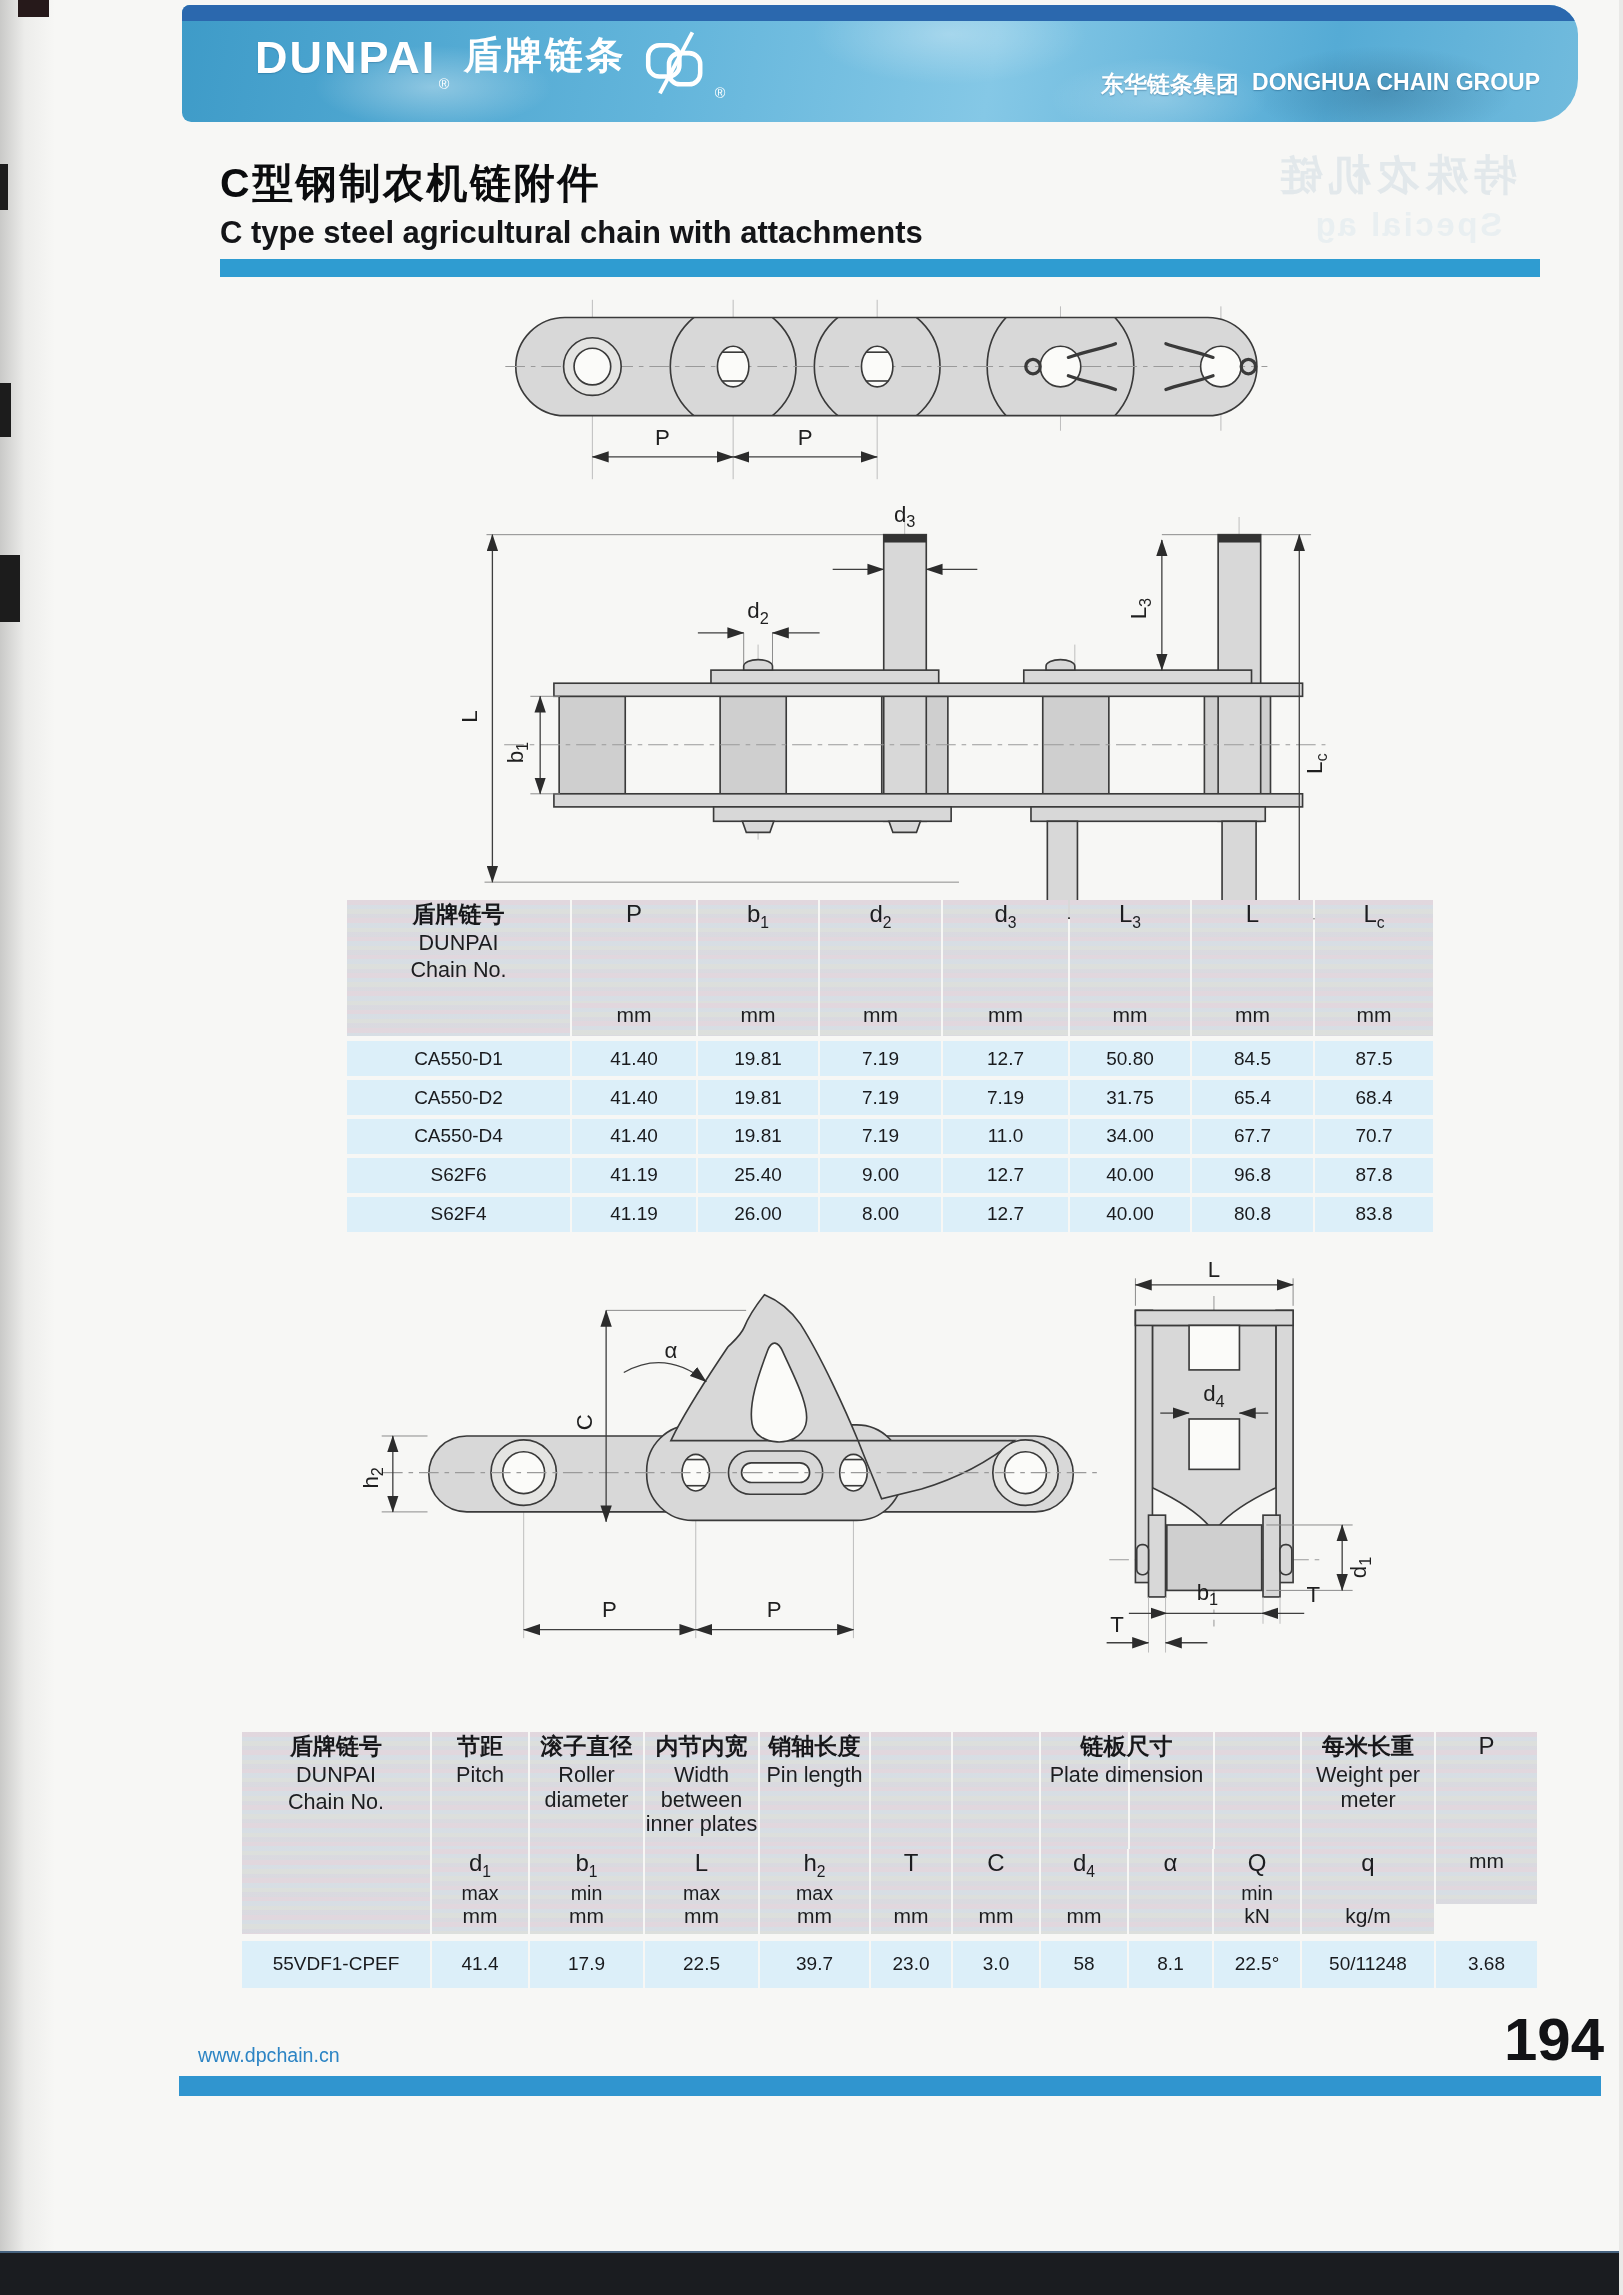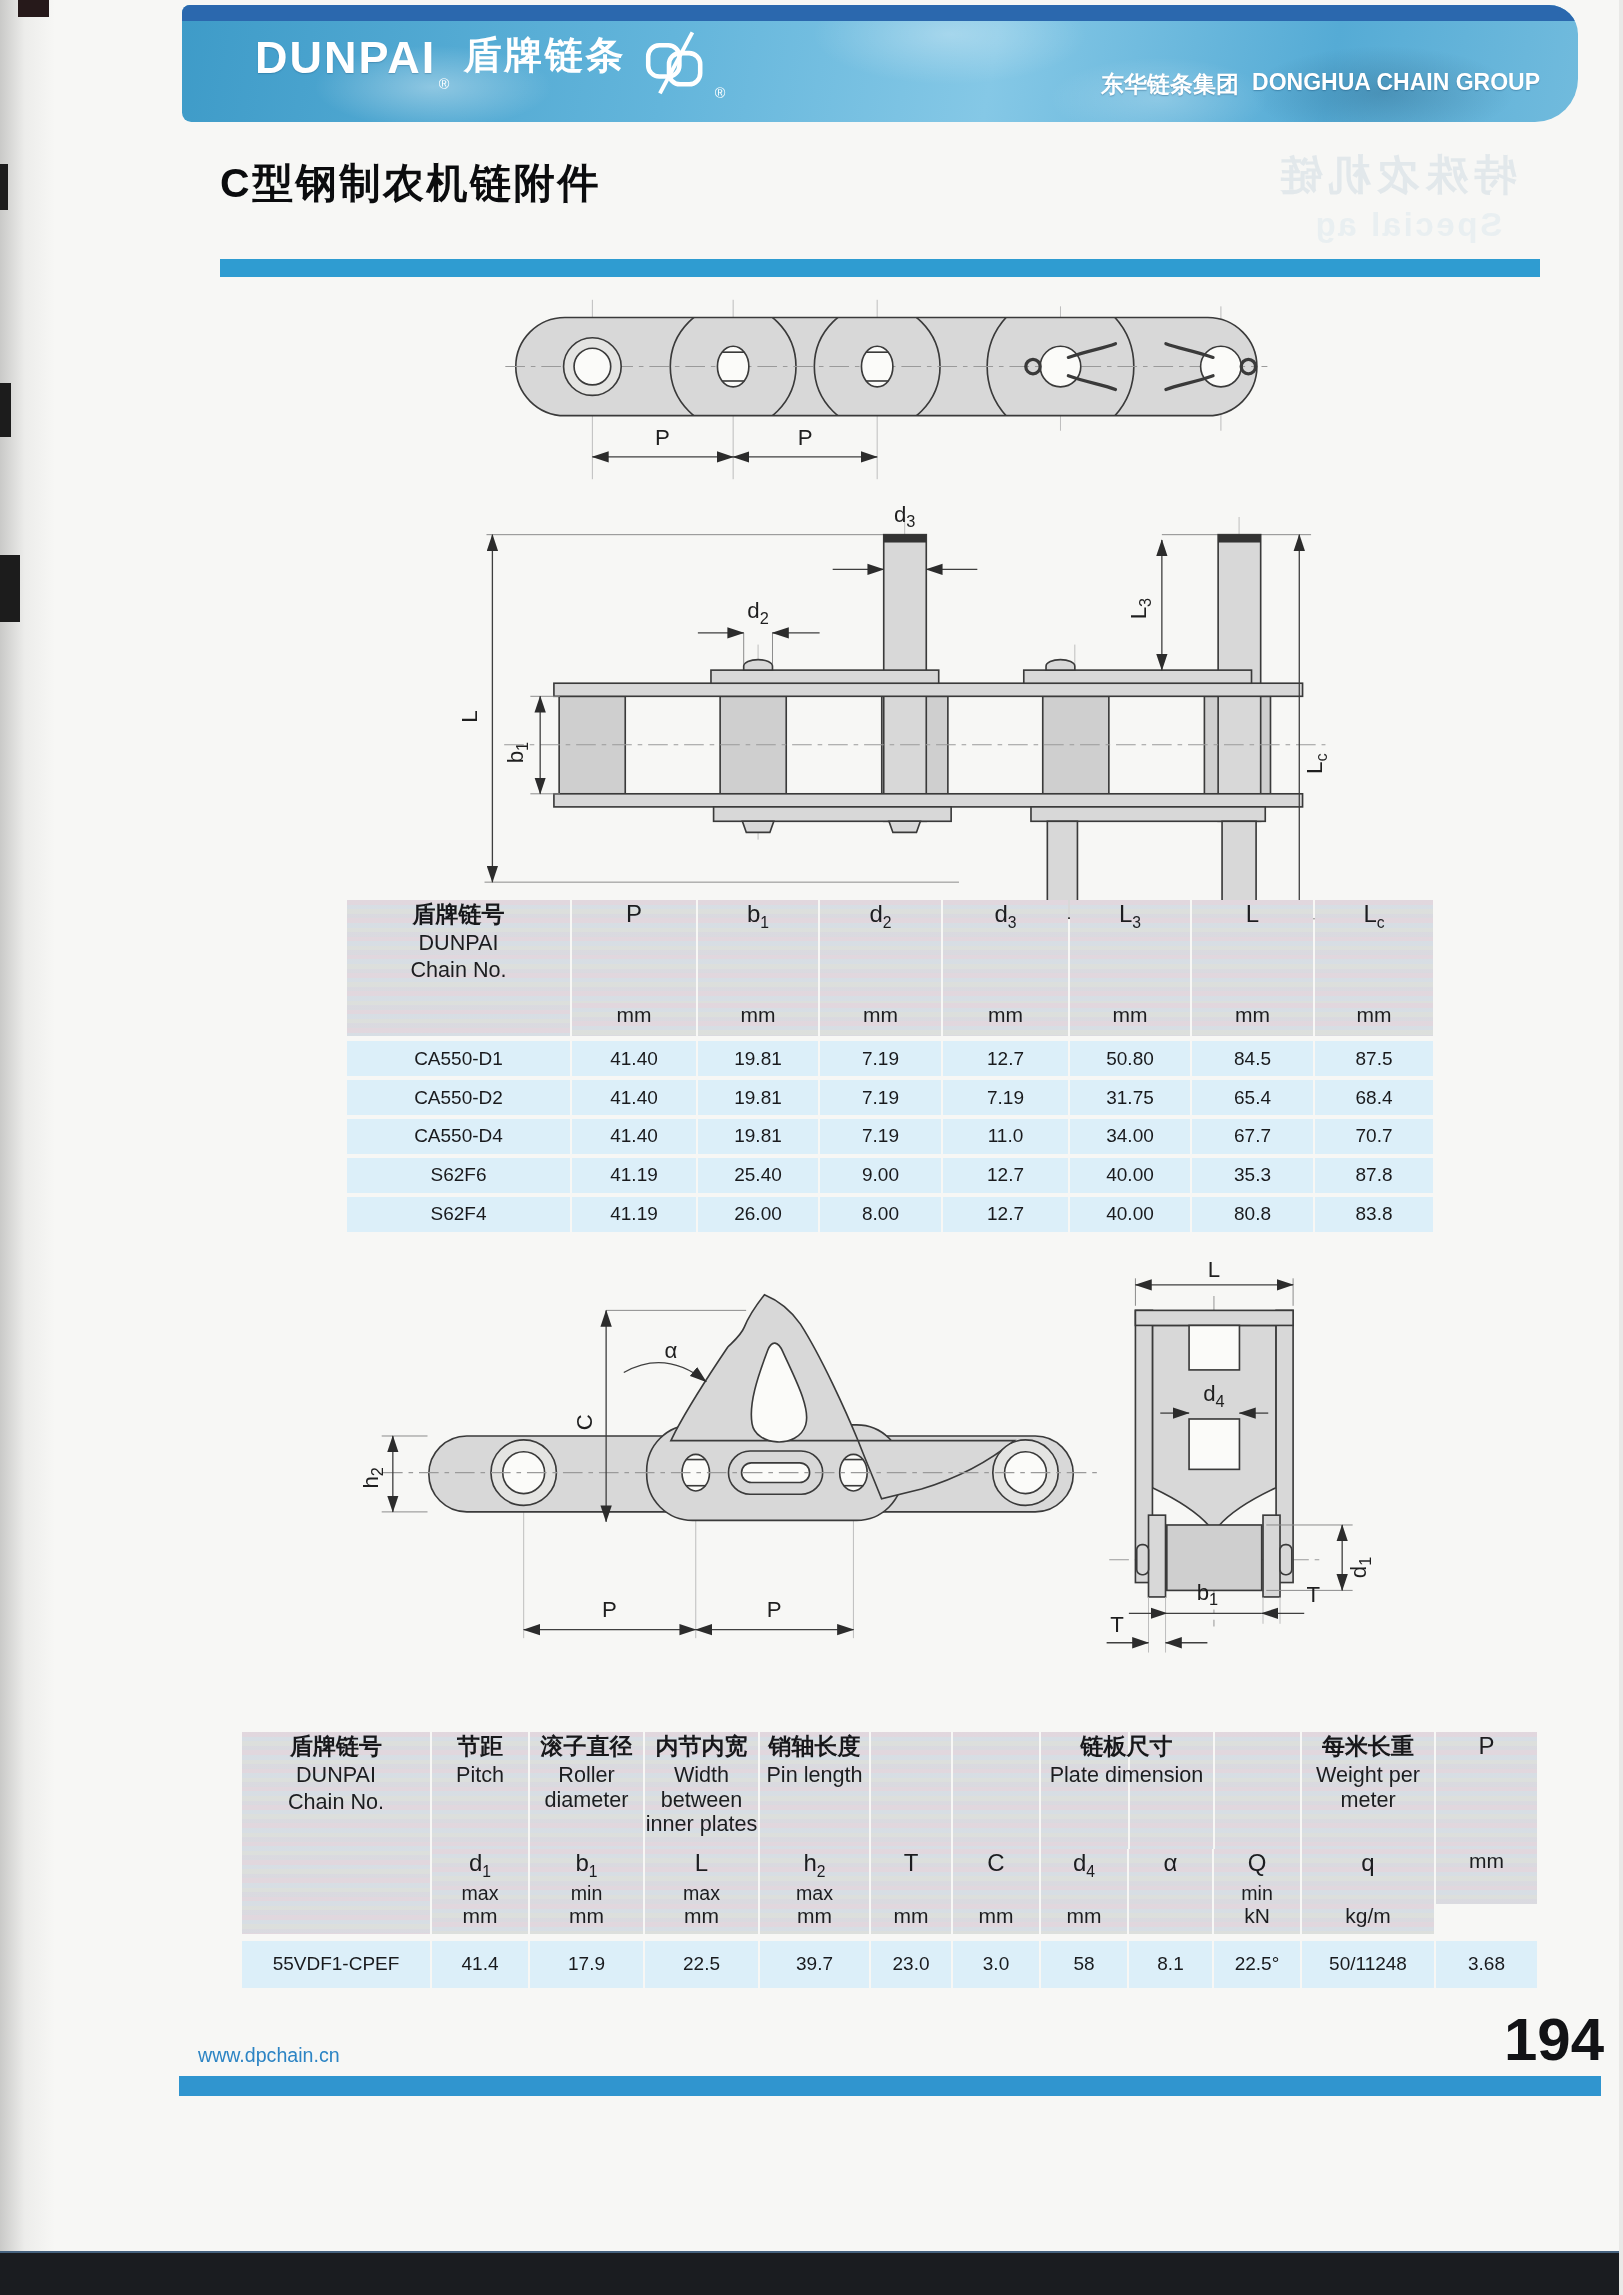--- a/index.html
+++ b/index.html
@@ -102,20 +102,21 @@
     <div class="group-txt">
       <span>东华链条集团</span>
       <span>DONGHUA CHAIN GROUP</span>
     </div>
   </div>
 
   <div class="bleed bleed1">特殊农机链</div>
   <div class="bleed bleed2">Special ag</div>
 
   <div class="title-zh">C型钢制农机链附件</div>
+  <div class="title-en">C type steel agricultural chain with attachments</div>
   <div class="title-bar"></div>
 
   <svg class="dg" style="left:504px;top:288px;" width="766" height="203" viewBox="0 0 1170 310">
     <defs>
       <marker id="m1" viewBox="0 0 12 8" refX="11.5" refY="4" markerWidth="26" markerHeight="18" markerUnits="userSpaceOnUse" orient="auto-start-reverse">
         <path d="M0 0 L12 4 L0 8 Z" fill="#2c2c2c"></path>
         </marker>
       <clipPath id="barclip">
           <rect x="18" y="45" width="1132" height="150" rx="75"></rect>
         </clipPath>
@@ -395,21 +396,21 @@
       <div class="dcell">11.0</div>
       <div class="dcell">34.00</div>
       <div class="dcell">67.7</div>
       <div class="dcell">70.7</div>
       <div class="dcell">S62F6</div>
       <div class="dcell">41.19</div>
       <div class="dcell">25.40</div>
       <div class="dcell">9.00</div>
       <div class="dcell">12.7</div>
       <div class="dcell">40.00</div>
-      <div class="dcell">35.3</div>
+      <div class="dcell">96.8</div>
       <div class="dcell">87.8</div>
       <div class="dcell">S62F4</div>
       <div class="dcell">41.19</div>
       <div class="dcell">26.00</div>
       <div class="dcell">8.00</div>
       <div class="dcell">12.7</div>
       <div class="dcell">40.00</div>
       <div class="dcell">80.8</div>
       <div class="dcell">83.8</div>
     </div>

